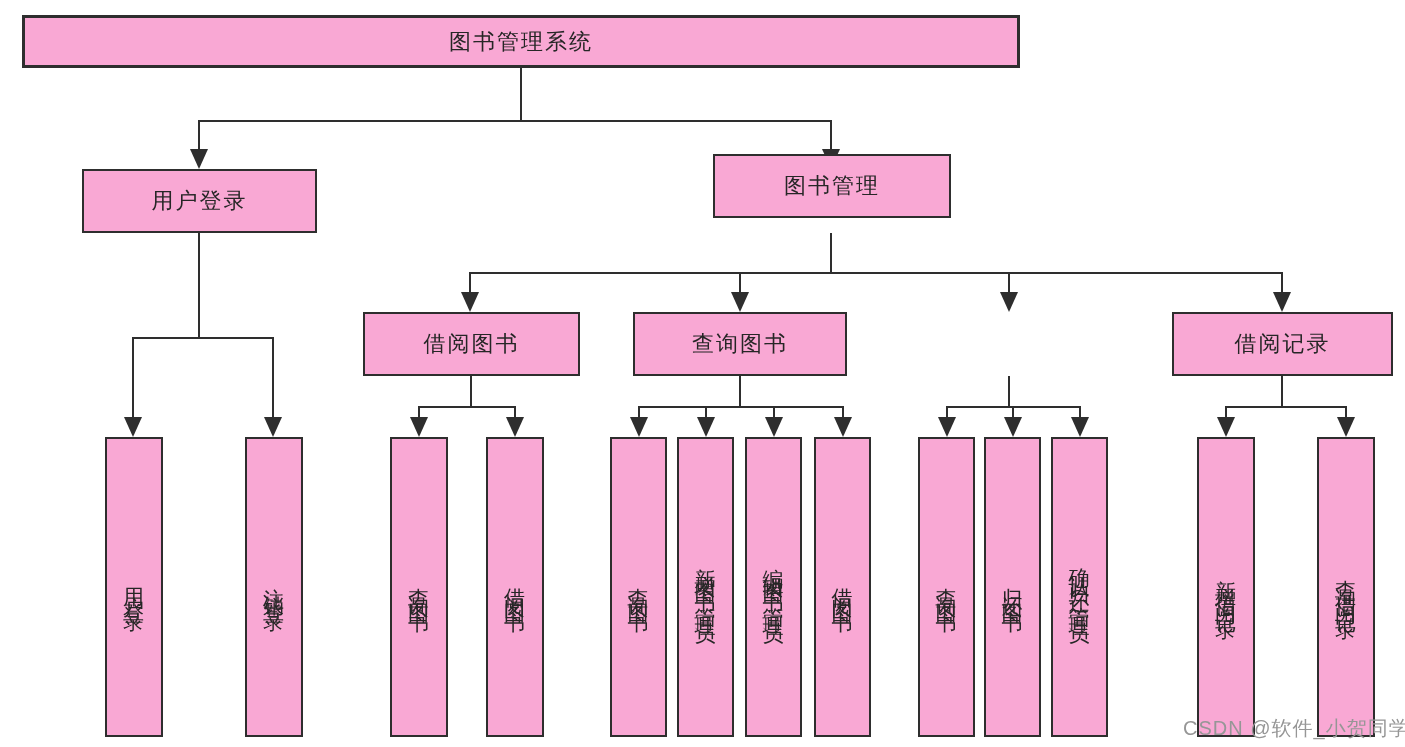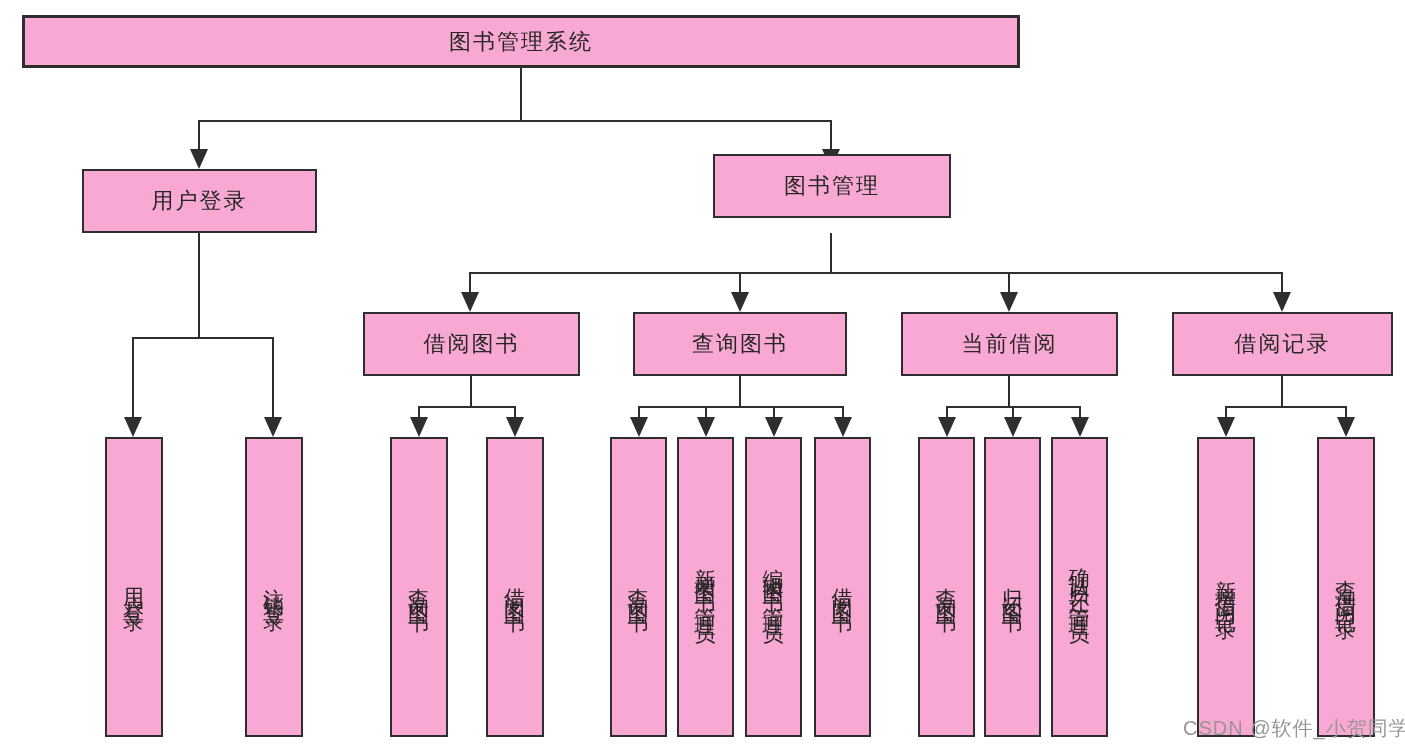--- a/index.html
+++ b/index.html
@@ -108,23 +108,20 @@
   <div class="tri" style="left:1000px;top:292px"></div>
   <div class="vl" style="left:1281px;top:272px;height:22px"></div>
   <div class="tri" style="left:1273px;top:292px"></div>
 
   <div class="box h" style="left:363px;top:312px;width:217px;height:64px">
     <span>借阅图书</span>
   </div>
   <div class="box h" style="left:633px;top:312px;width:214px;height:64px">
     <span>查询图书</span>
   </div>
-  <div class="box h" style="left:901px;top:312px;width:217px;height:64px">
-    <span>当前借阅</span>
-  </div>
   <div class="box h" style="left:1172px;top:312px;width:221px;height:64px">
     <span>借阅记录</span>
   </div>
 
   <div class="vl" style="left:470px;top:376px;height:30px"></div>
   <div class="hl" style="left:418px;top:406px;width:98px"></div>
   <div class="vl" style="left:418px;top:406px;height:13px"></div>
   <div class="tri" style="left:410px;top:417px"></div>
   <div class="vl" style="left:514px;top:406px;height:13px"></div>
   <div class="tri" style="left:506px;top:417px"></div>

